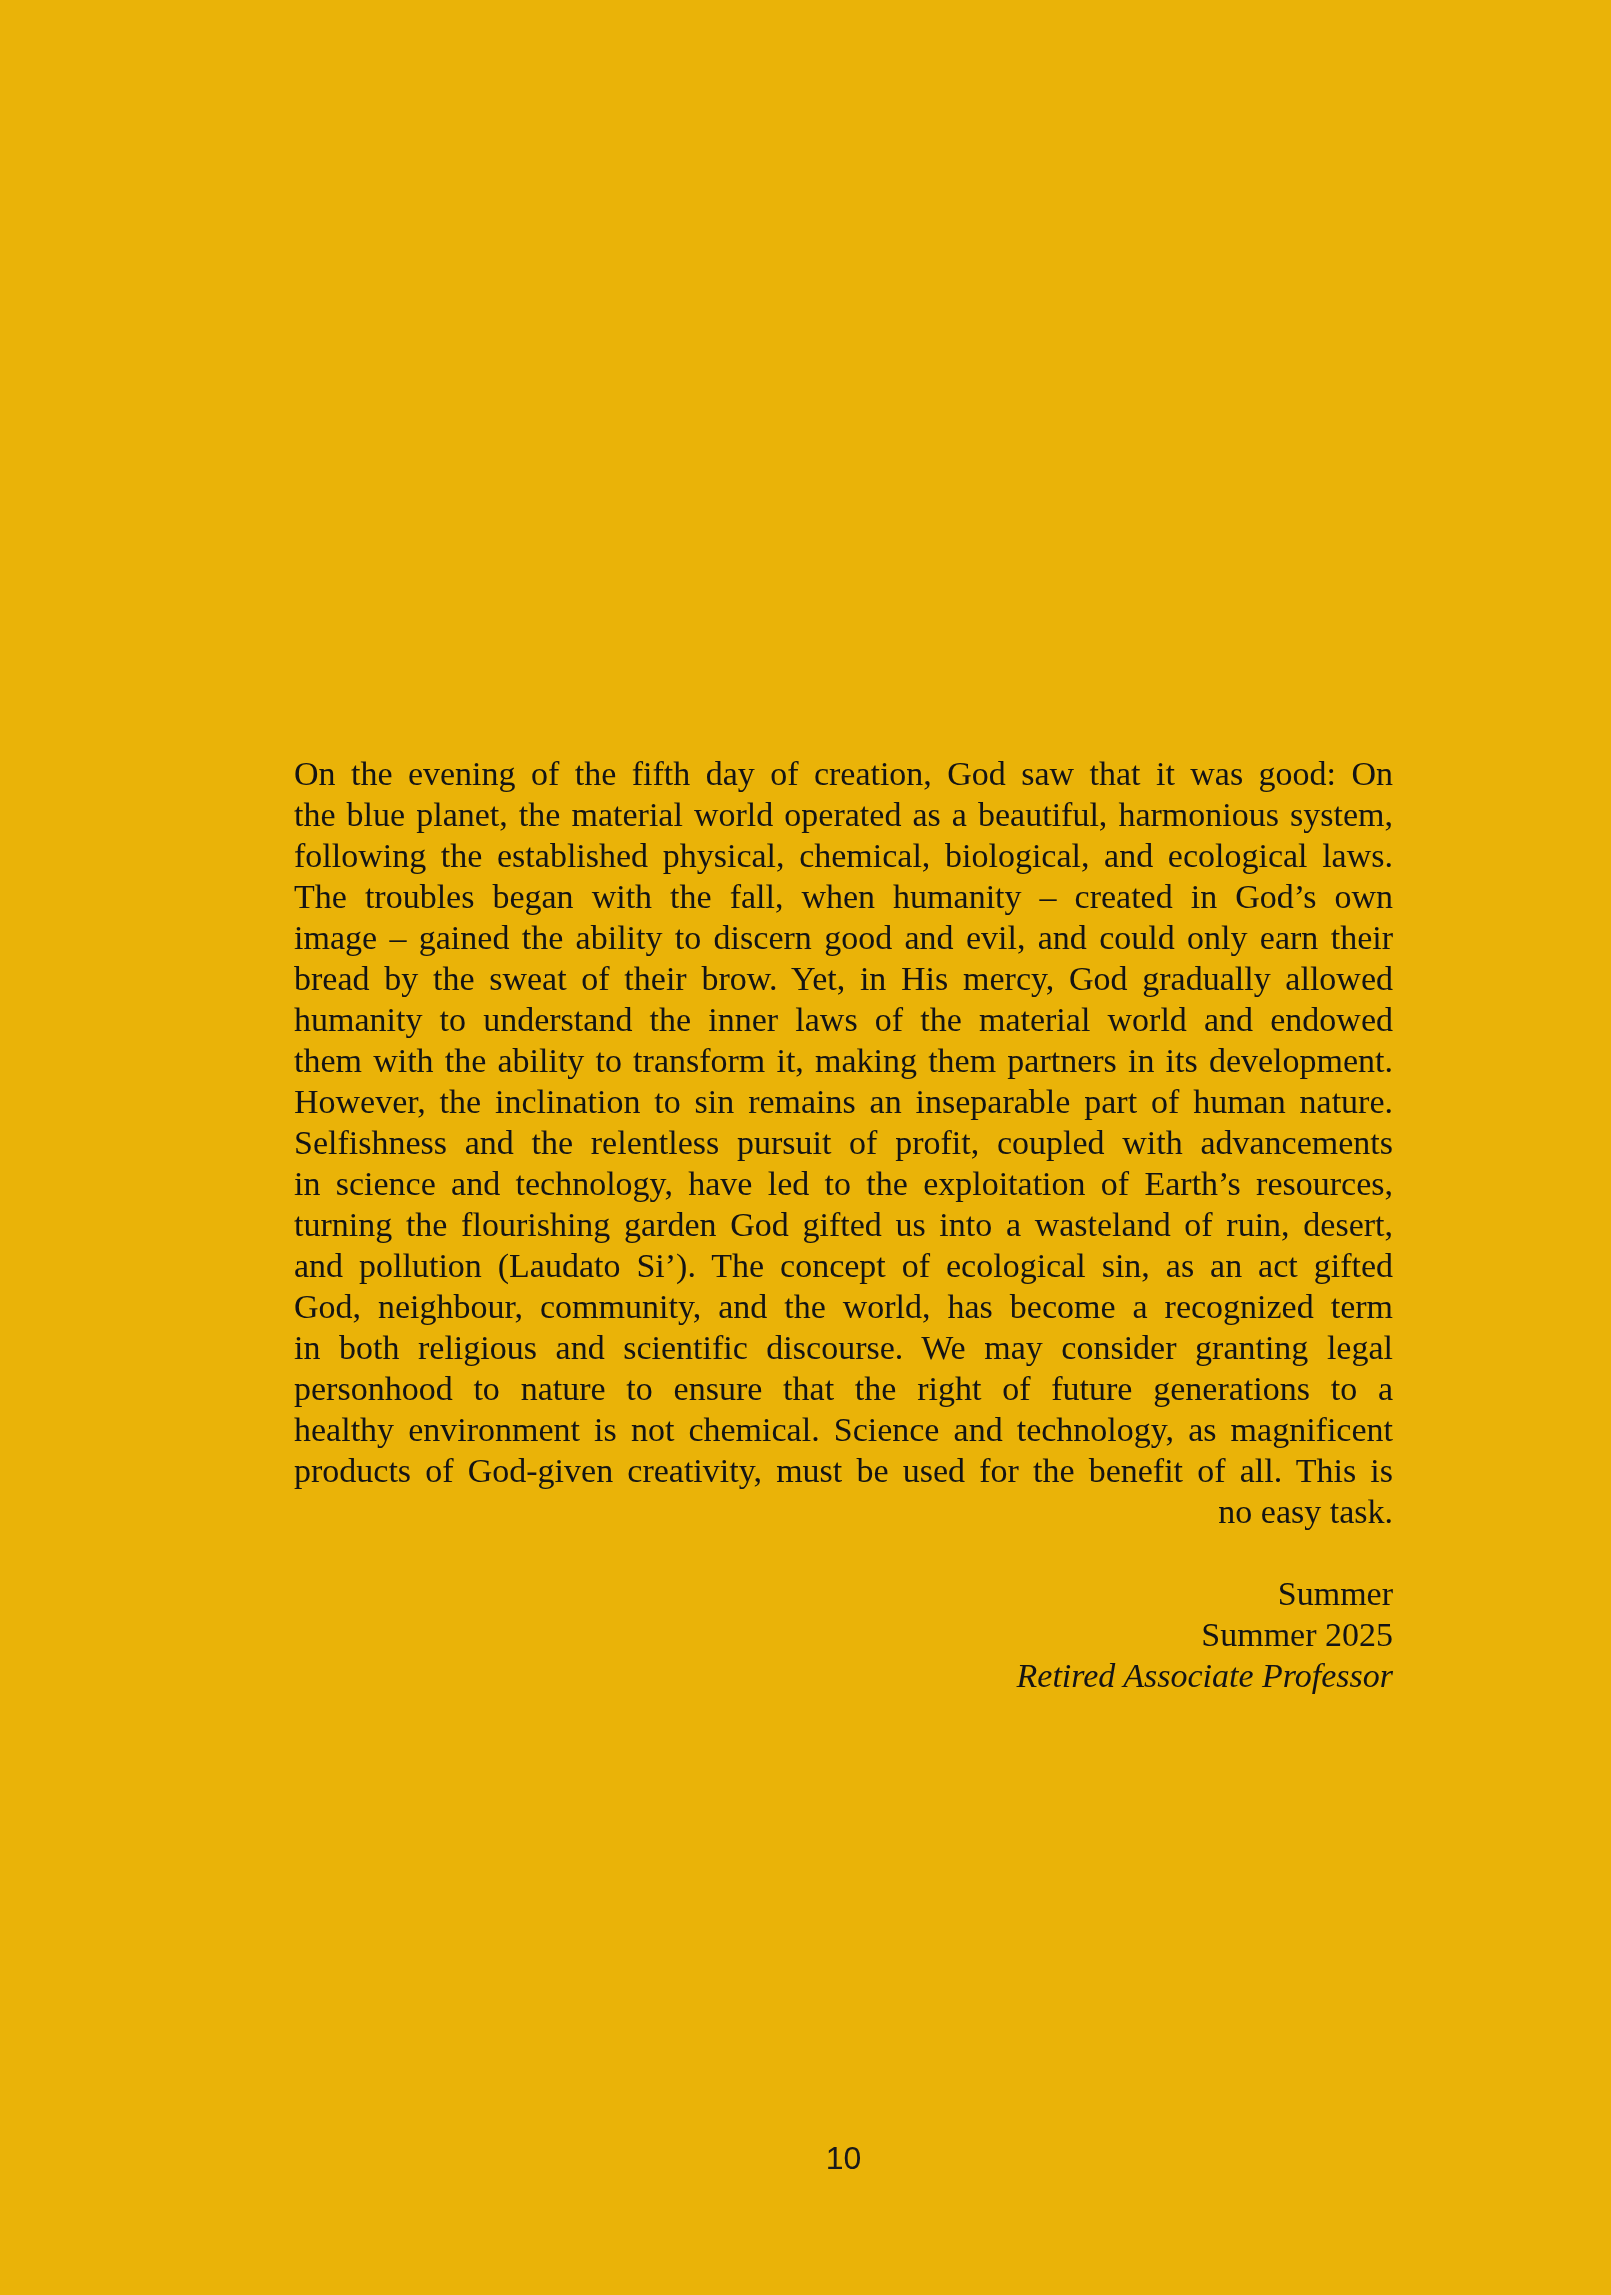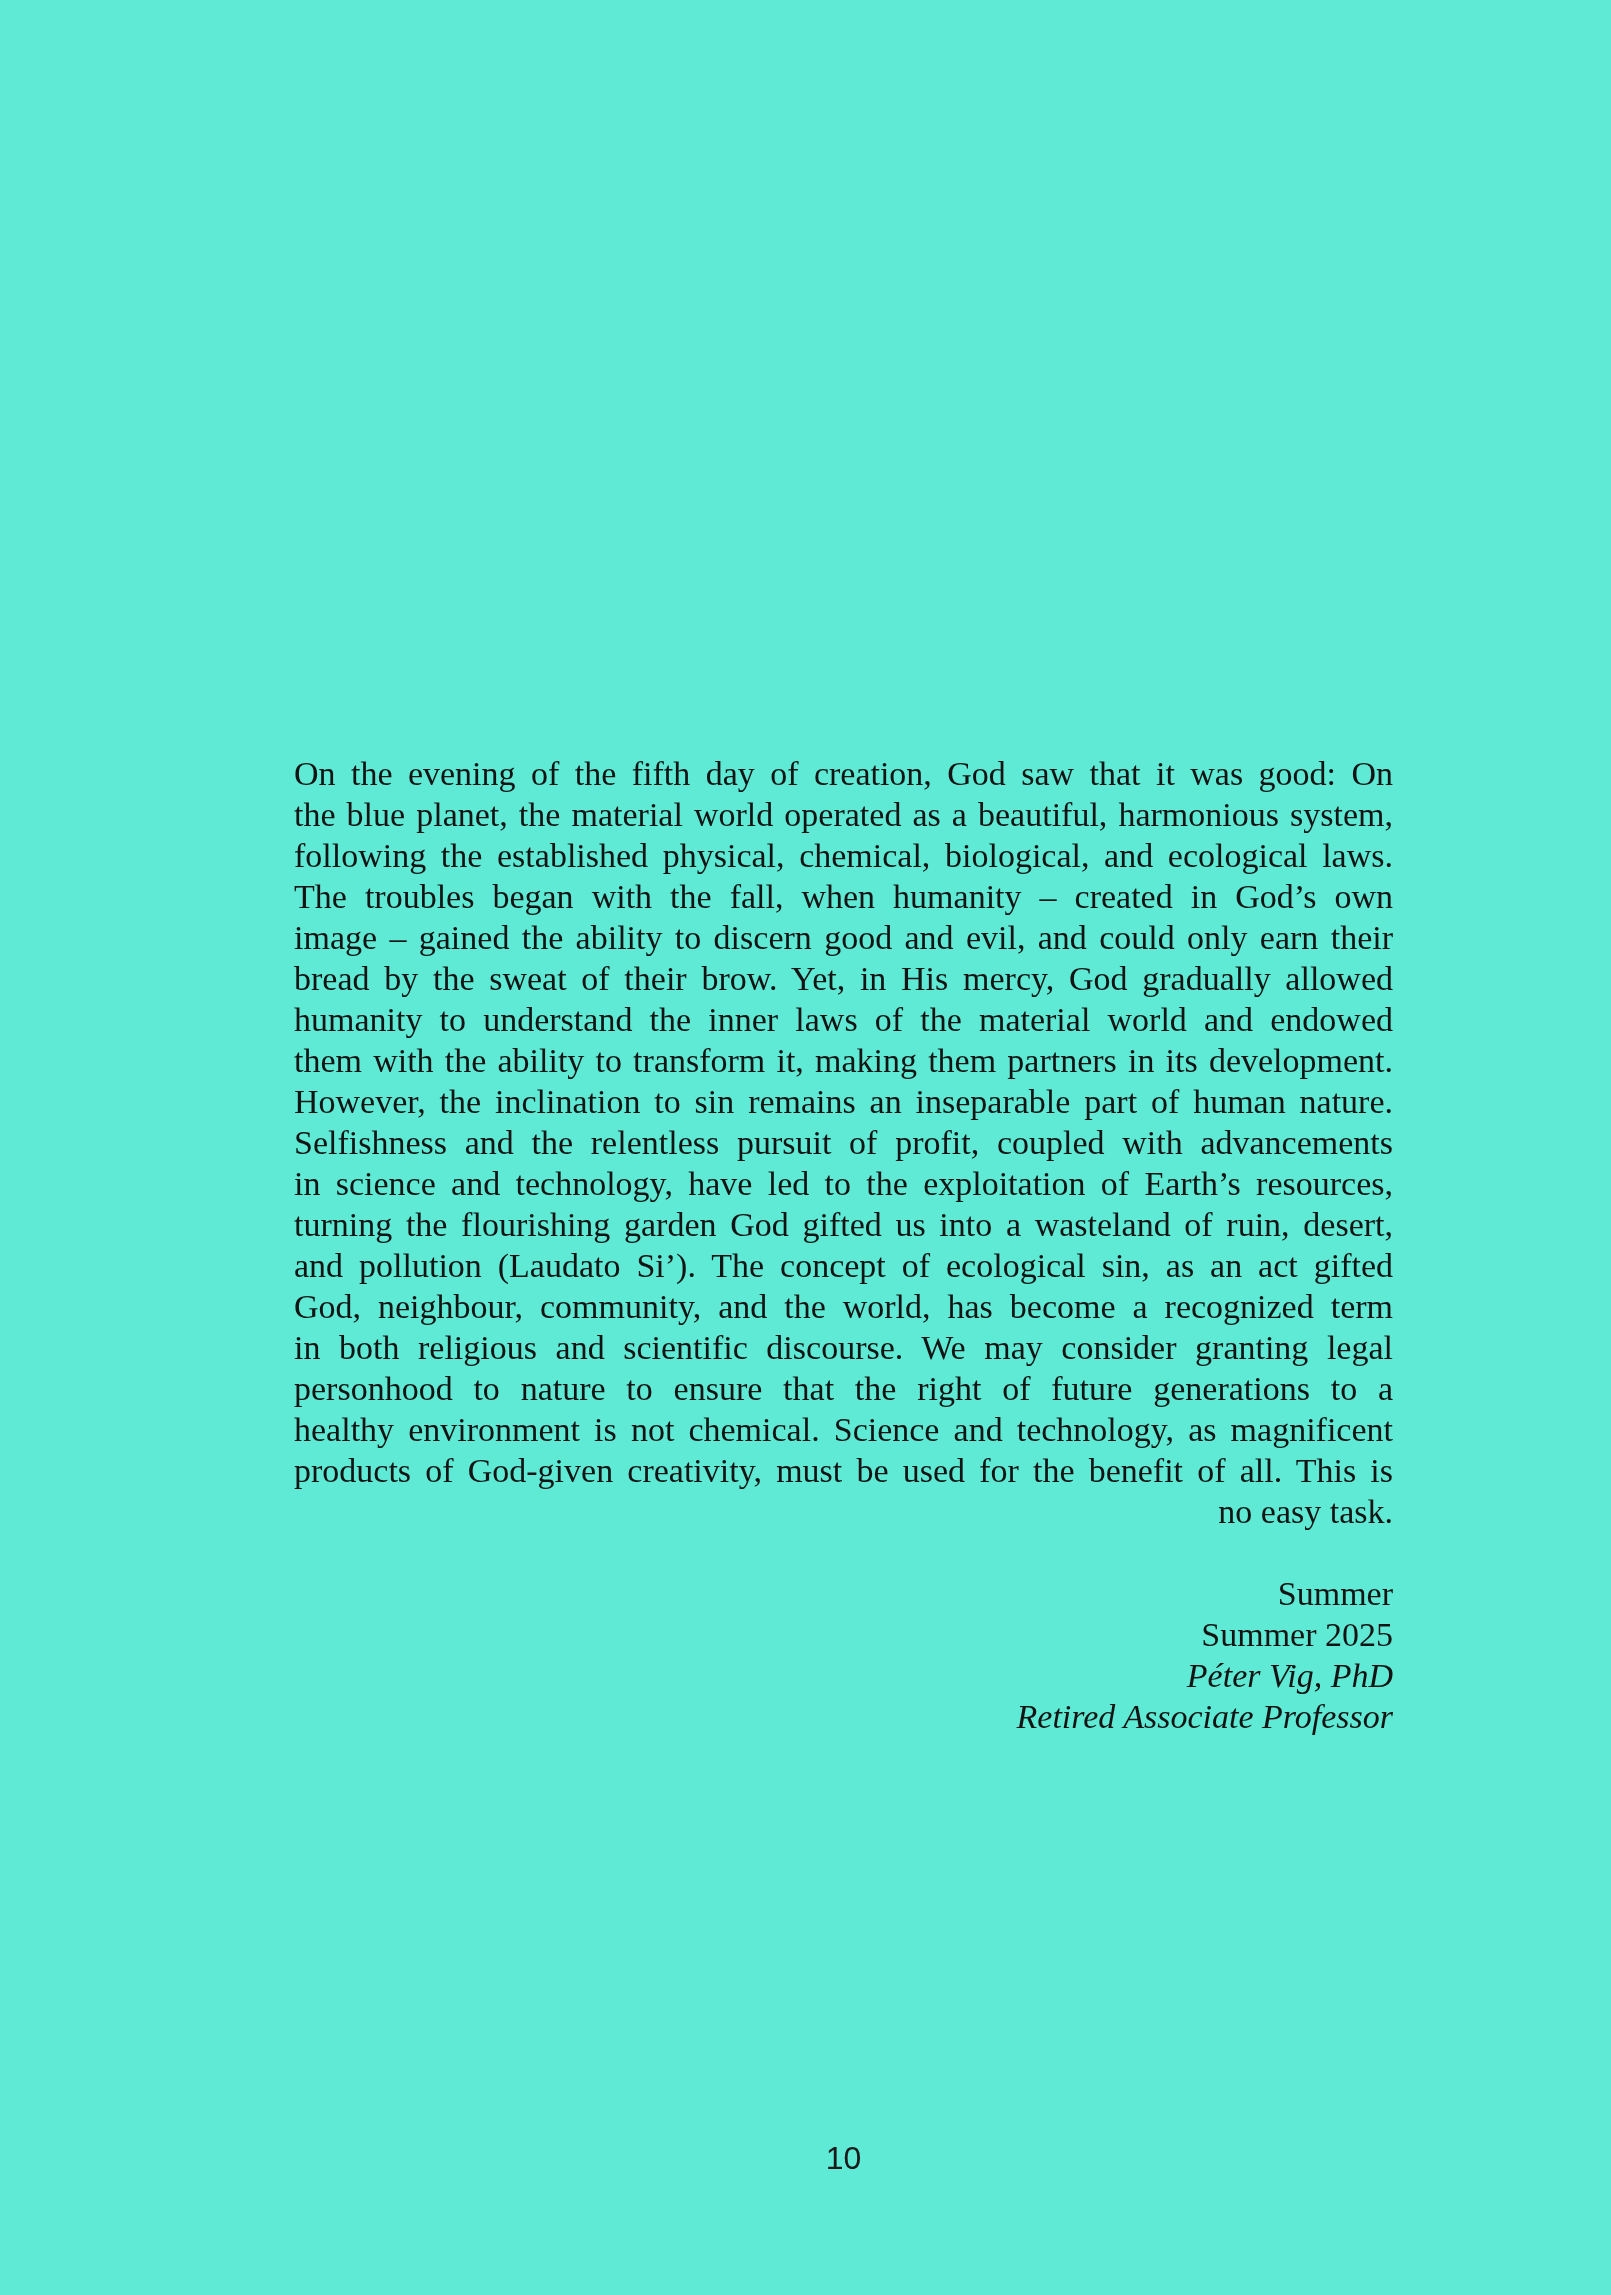--- a/index.html
+++ b/index.html
@@ -7,21 +7,21 @@
     width: 1612px;
     height: 2295px;
     background: #ffffff;
     position: relative;
     overflow: hidden;
     font-family: "Liberation Serif", "DejaVu Serif", serif;
   }
   .page {
     position: absolute;
     inset: 0;
-    background: #5eead4;
+    background: #eab308;
   }
   .text-block {
     position: absolute;
     left: 294px;
     top: 753px;
     width: 1099px;
     font-size: 34px;
     line-height: 41px;
     color: #141414;
   }
@@ -73,20 +73,19 @@
     <div class="line just">personhood to nature to ensure that the right of future generations to a</div>
     <div class="line just">healthy environment is not chemical. Science and technology, as magnificent</div>
     <div class="line just">products of God-given creativity, must be used for the benefit of all. This is</div>
     <div class="line">no easy task.</div>
 
     <div class="line blank"></div>
 
     <div class="line">Summer</div>
     <div class="line">Summer 2025</div>
 
-    <div class="line sig">Péter Vig, PhD</div>
     <div class="line sig">Retired Associate Professor</div>
   </div>
 
   <div class="page-number">10</div>
 
 </div>
 
 
 </body></html>

